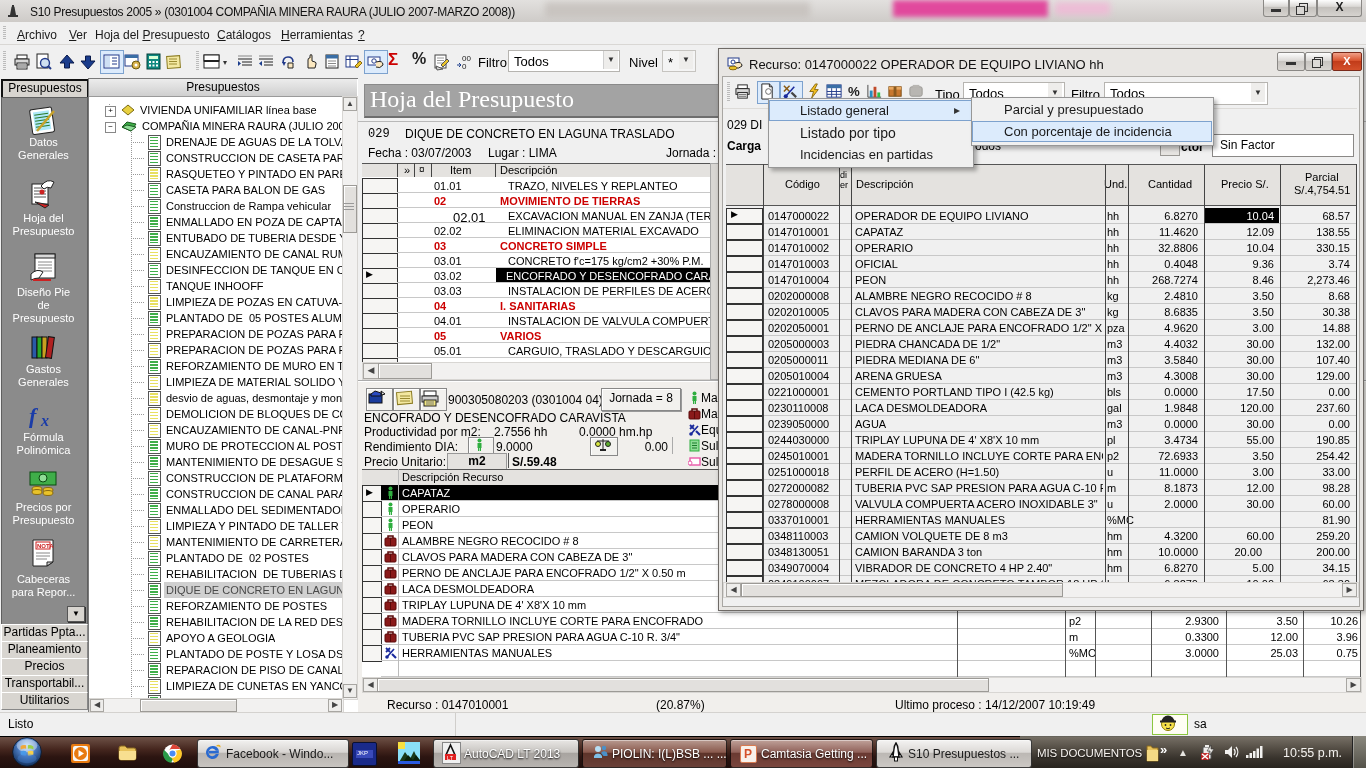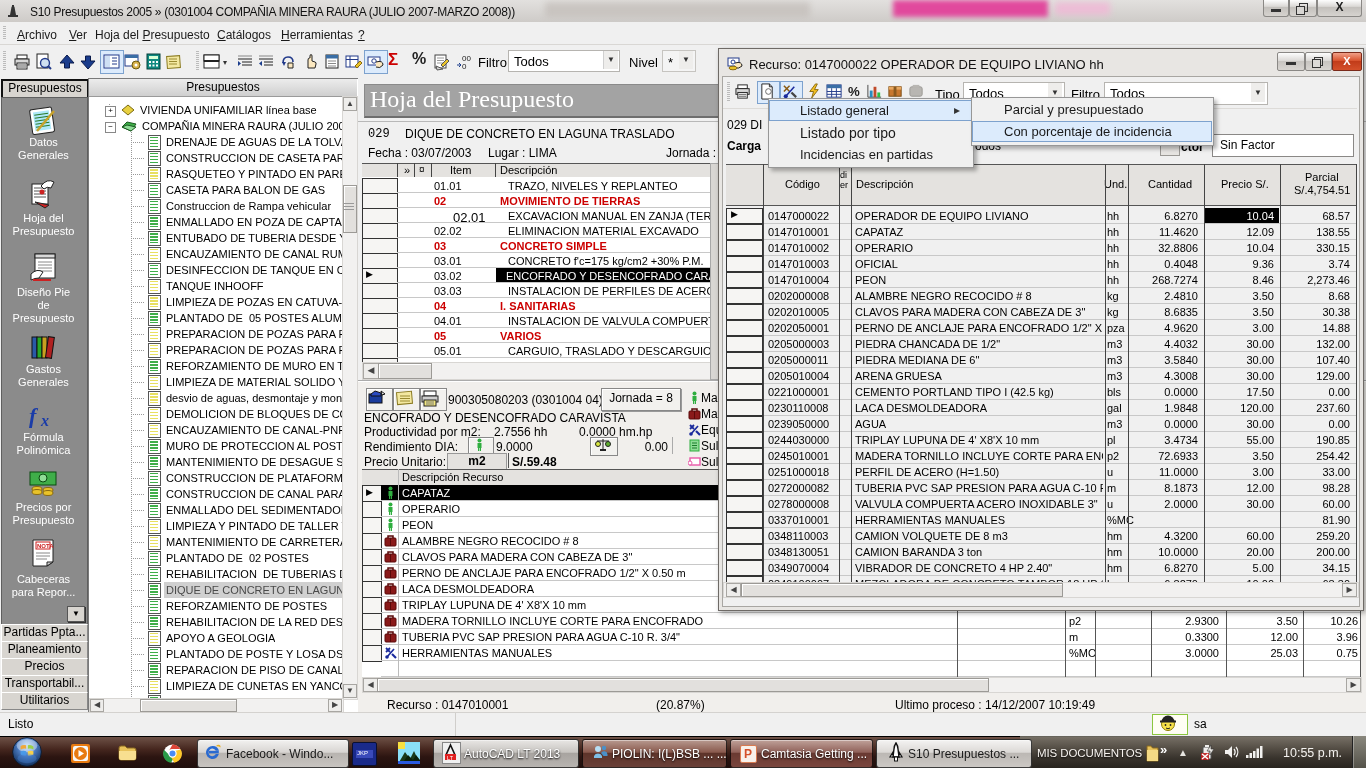--- a/index.html
+++ b/index.html
@@ -972,21 +972,21 @@
 <div class="ab nw" style="left:1107px;top:530px;font-size:11px;">hm</div>
 <div class="ab rt" style="left:1128px;top:530px;width:70px;font-size:11px;">4.3200</div>
 <div class="ab rt" style="left:1204px;top:530px;width:70px;font-size:11px;">60.00</div>
 <div class="ab rt" style="left:1280px;top:530px;width:70px;font-size:11px;">259.20</div>
 <div class="ab" style="left:763px;top:543px;width:593px;height:1px;background:#c8c8c8;"></div>
 <div class="ab" style="left:726px;top:544px;width:35px;height:14px;background:#f6f5f3;border:1px solid #333;"></div>
 <div class="ab nw" style="left:768px;top:546px;font-size:11px;">0348130051</div>
 <div class="ab nw" style="left:855px;top:546px;font-size:11px;max-width:248px;overflow:hidden;">CAMION BARANDA 3 ton</div>
 <div class="ab nw" style="left:1107px;top:546px;font-size:11px;">hm</div>
 <div class="ab rt" style="left:1128px;top:546px;width:70px;font-size:11px;">10.0000</div>
-<div class="ab rt" style="left:1204px;top:546px;width:70px;font-size:11px;">20.00</div>
+<div class="ab rt" style="left:1204px;top:546px;width:58px;font-size:11px;">20.00</div>
 <div class="ab rt" style="left:1280px;top:546px;width:70px;font-size:11px;">200.00</div>
 <div class="ab" style="left:763px;top:559px;width:593px;height:1px;background:#c8c8c8;"></div>
 <div class="ab" style="left:726px;top:560px;width:35px;height:14px;background:#f6f5f3;border:1px solid #333;"></div>
 <div class="ab nw" style="left:768px;top:562px;font-size:11px;">0349070004</div>
 <div class="ab nw" style="left:855px;top:562px;font-size:11px;max-width:248px;overflow:hidden;">VIBRADOR DE CONCRETO 4 HP 2.40"</div>
 <div class="ab nw" style="left:1107px;top:562px;font-size:11px;">hm</div>
 <div class="ab rt" style="left:1128px;top:562px;width:70px;font-size:11px;">6.8270</div>
 <div class="ab rt" style="left:1204px;top:562px;width:70px;font-size:11px;">5.00</div>
 <div class="ab rt" style="left:1280px;top:562px;width:70px;font-size:11px;">34.15</div>
 <div class="ab" style="left:763px;top:575px;width:593px;height:1px;background:#c8c8c8;"></div>

